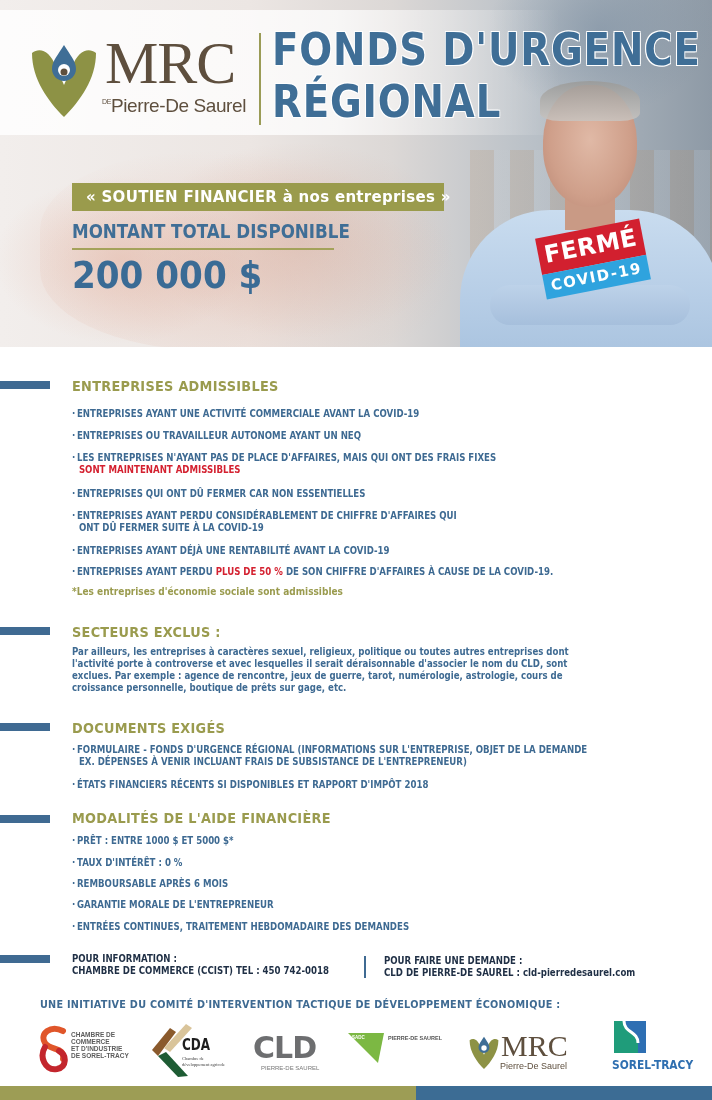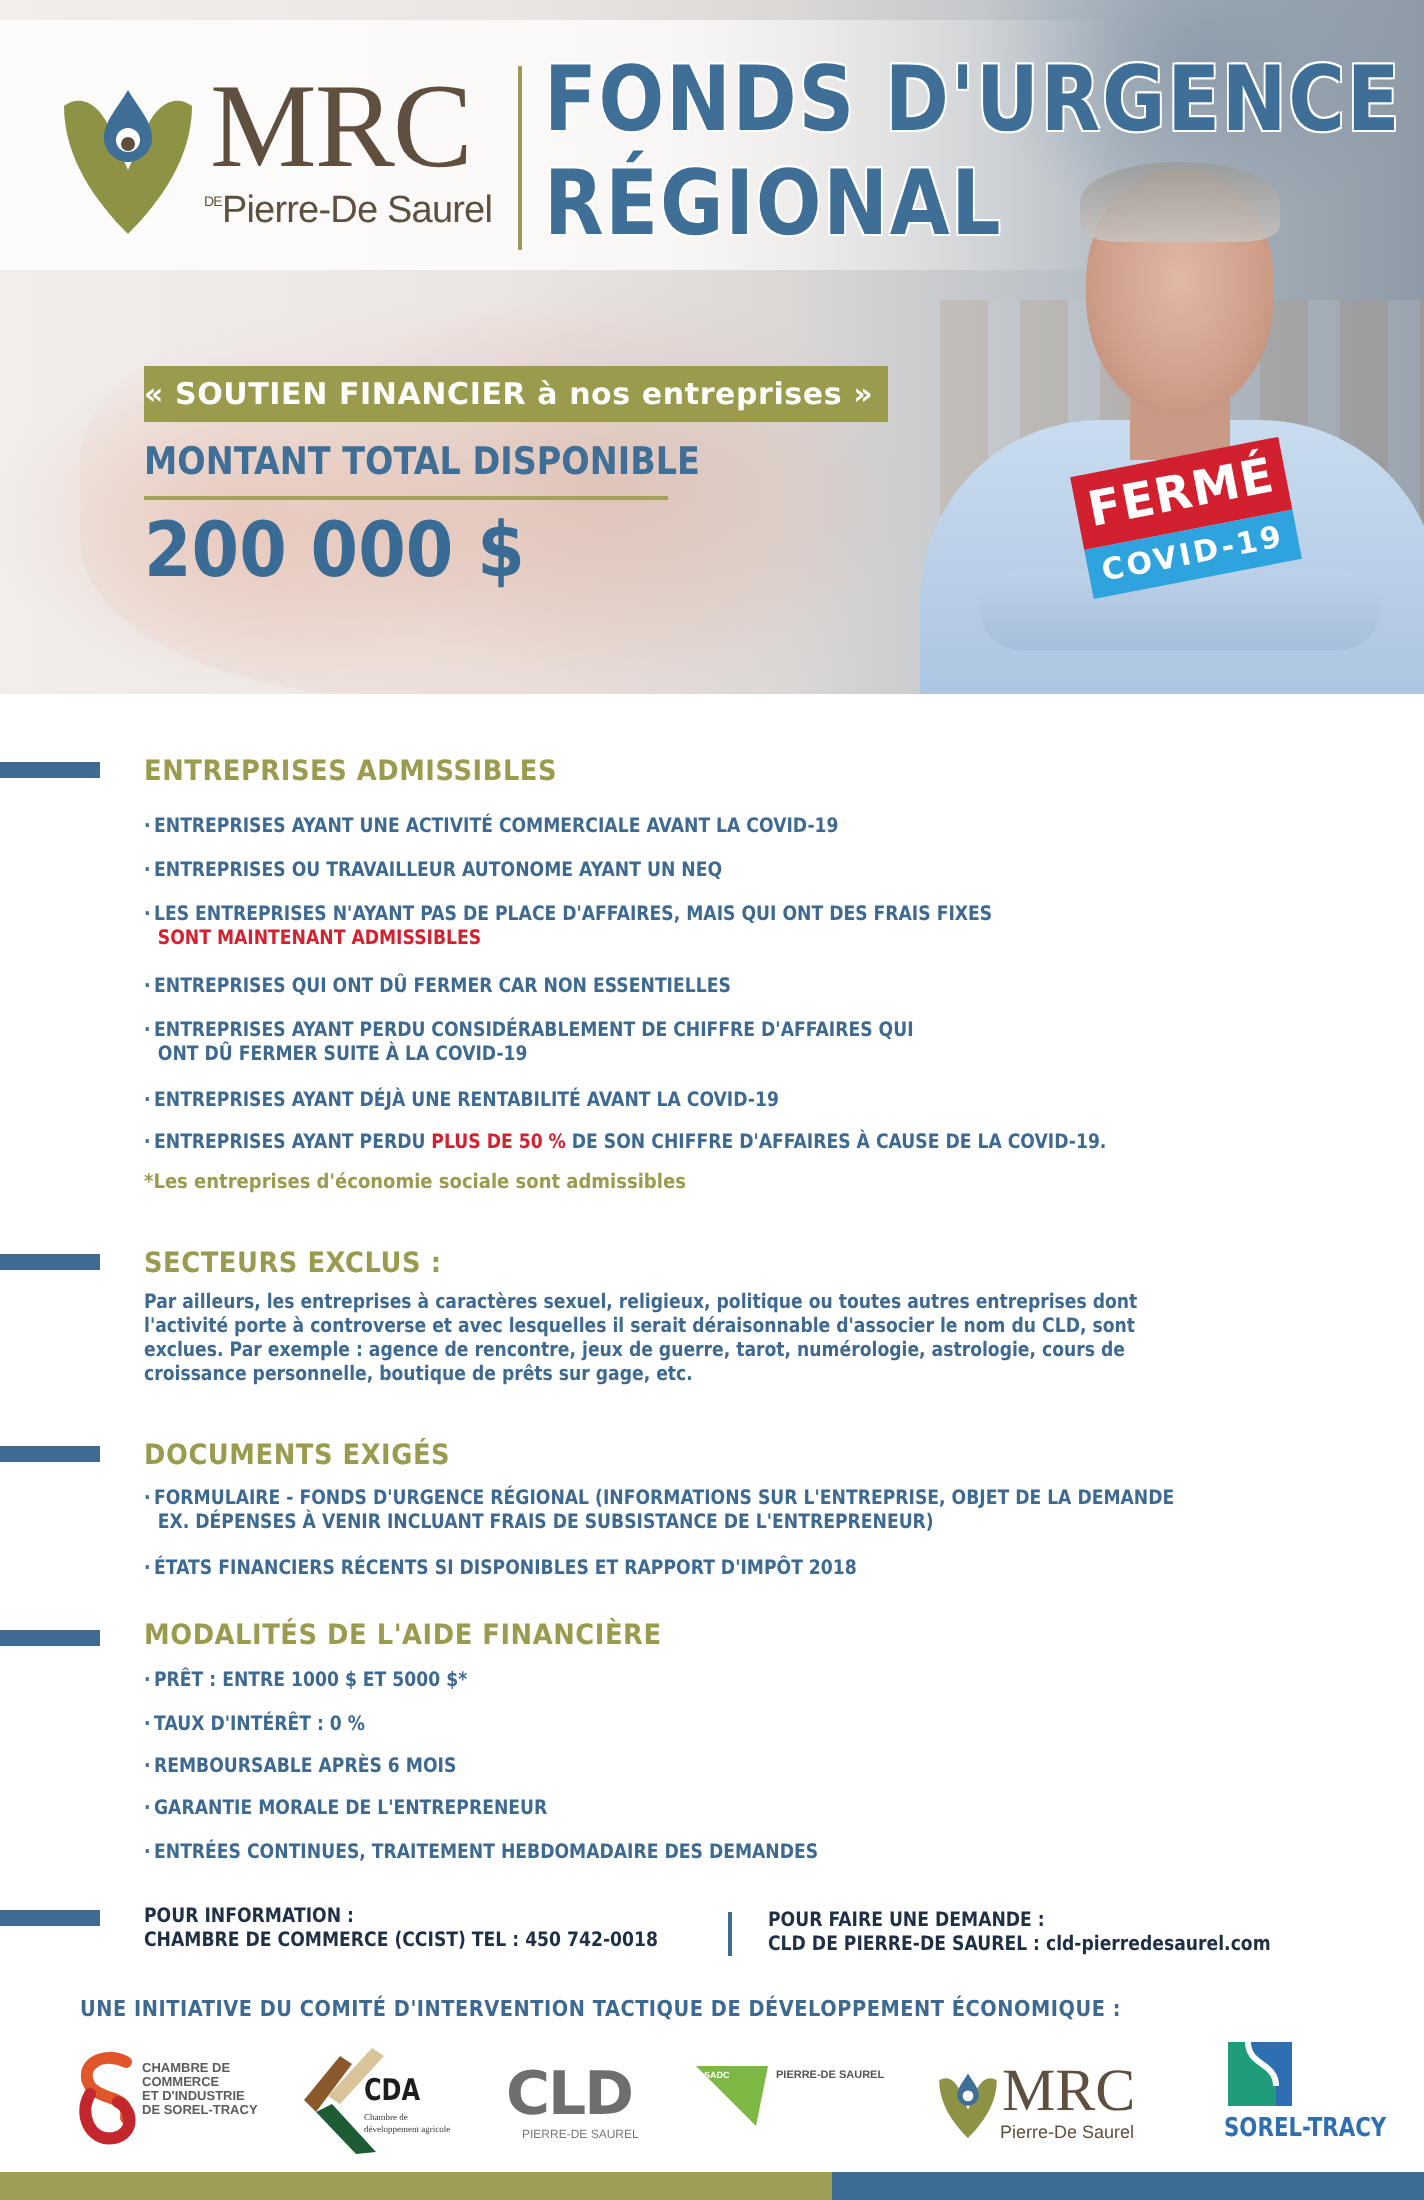--- a/index.html
+++ b/index.html
@@ -84,21 +84,21 @@
       letter-spacing: 1px;
       text-shadow: -1px -1px 0 #ffffff, 1px -1px 0 #ffffff, -1px 1px 0 #ffffff, 1px 1px 0 #ffffff;
     }
     .title div { white-space: nowrap; }
 
     
     .support-banner {
       position: absolute; left: 72px; top: 183px; width: 372px; height: 28px;
       background: #9a9b4c;
       color: #ffffff; font-family: "DejaVu Sans", sans-serif; font-weight: bold;
-      font-size: 15px; line-height: 28px; padding-left: 0; white-space: nowrap;
+      font-size: 15px; line-height: 28px; padding-left: 14px; white-space: nowrap;
       letter-spacing: 0.3px;
     }
     .montant-label {
       position: absolute; left: 72px; top: 219px;
       color: #3f6e96; font-family: "DejaVu Sans", sans-serif; font-weight: bold;
       font-size: 19px; line-height: 24px; white-space: nowrap;
       transform: scaleX(0.88); transform-origin: left top;
     }
     .montant-rule { position: absolute; left: 72px; top: 248px; width: 262px; height: 2px; background: #a4a25a; }
     .montant-value {

